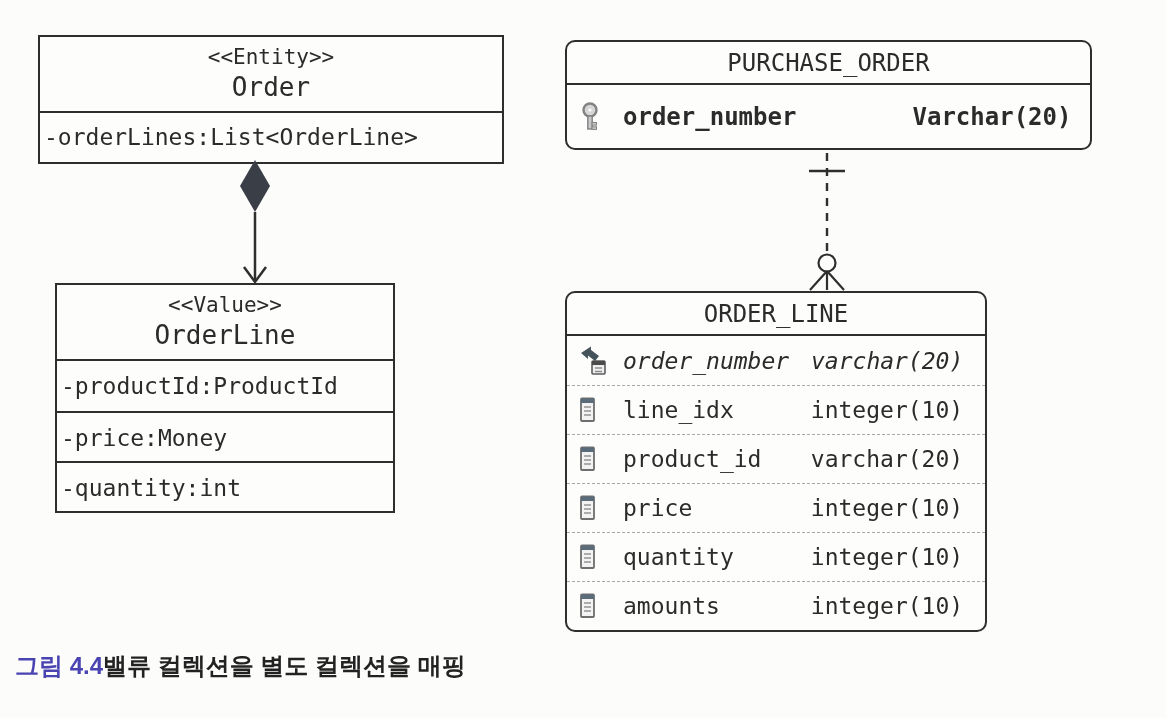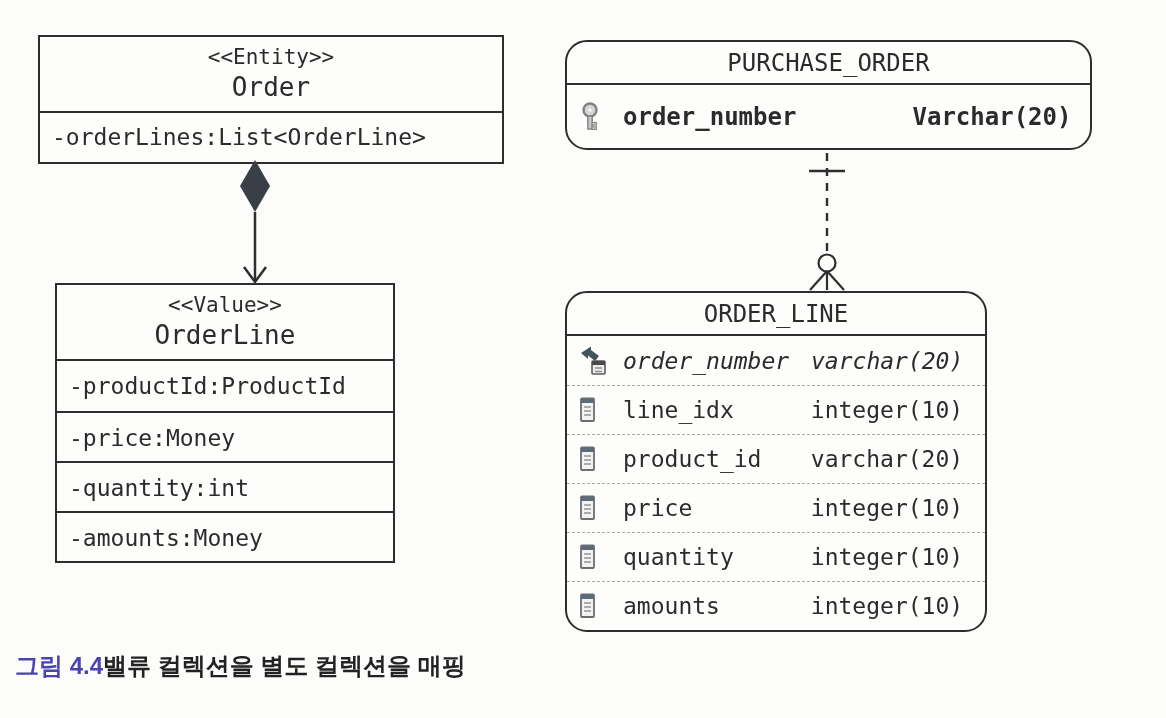--- a/index.html
+++ b/index.html
@@ -16,32 +16,32 @@
     border:2px solid #2e2e2e;box-sizing:border-box;
   }
   .uml-head{
     border-bottom:2px solid #2e2e2e;
     text-align:center;padding:6px 0 8px 0;
   }
   .uml-stereotype{display:block;font-size:21px;line-height:28px;}
   .uml-classname{display:block;font-size:26px;font-weight:normal;line-height:32px;}
   .uml-attr{
     font-size:23px;line-height:50px;height:50px;
-    padding-left:12px;white-space:nowrap;box-sizing:border-box;
+    padding-left:4px;white-space:nowrap;box-sizing:border-box;
   }
   .uml-attr + .uml-attr{border-top:2px solid #2e2e2e;}
   #order-class{left:38px;top:35px;width:466px;}
   #order-class .uml-attr{height:49px;line-height:49px;}
   #orderline-class{left:55px;top:283px;width:340px;}
   
   .connector{position:absolute;}
   
   .db-table{
     position:absolute;background:#fdfdfc;
-    border:2px solid #2e2e2e;border-radius:22px;box-sizing:border-box;
+    border:2px solid #2e2e2e;border-radius:10px;box-sizing:border-box;
   }
   .db-head{
     text-align:center;font-size:24px;
     border-bottom:2px solid #2e2e2e;
     padding:7px 0 6px 0;white-space:nowrap;
   }
   .db-row{
     display:grid;grid-template-columns:44px 1fr 196px;
     align-items:center;box-sizing:border-box;
     padding-left:12px;white-space:nowrap;
@@ -86,21 +86,20 @@
   </svg>
 
   <div class="uml-class" id="orderline-class">
     <div class="uml-head">
       <span class="uml-stereotype">&lt;&lt;Value&gt;&gt;</span>
       <span class="uml-classname">OrderLine</span>
     </div>
     <div class="uml-attr">-productId:ProductId</div>
     <div class="uml-attr">-price:Money</div>
     <div class="uml-attr">-quantity:int</div>
-    <div class="uml-attr">-amounts:Money</div>
   </div>
 
   <div class="db-table" id="purchase-order-table">
     <div class="db-head">PURCHASE_ORDER</div>
     <div class="db-row">
       <span class="icon">
         <svg width="22" height="32" viewBox="0 0 22 32">
           <circle cx="11" cy="9" r="6.5" fill="#d6d6d6" stroke="#828282" stroke-width="2.4"></circle>
           <circle cx="11" cy="9" r="1.6" fill="#fbfbfb"></circle>
           <rect x="8.8" y="15" width="4.4" height="13" fill="#c9c9c9" stroke="#828282" stroke-width="1.4"></rect>

